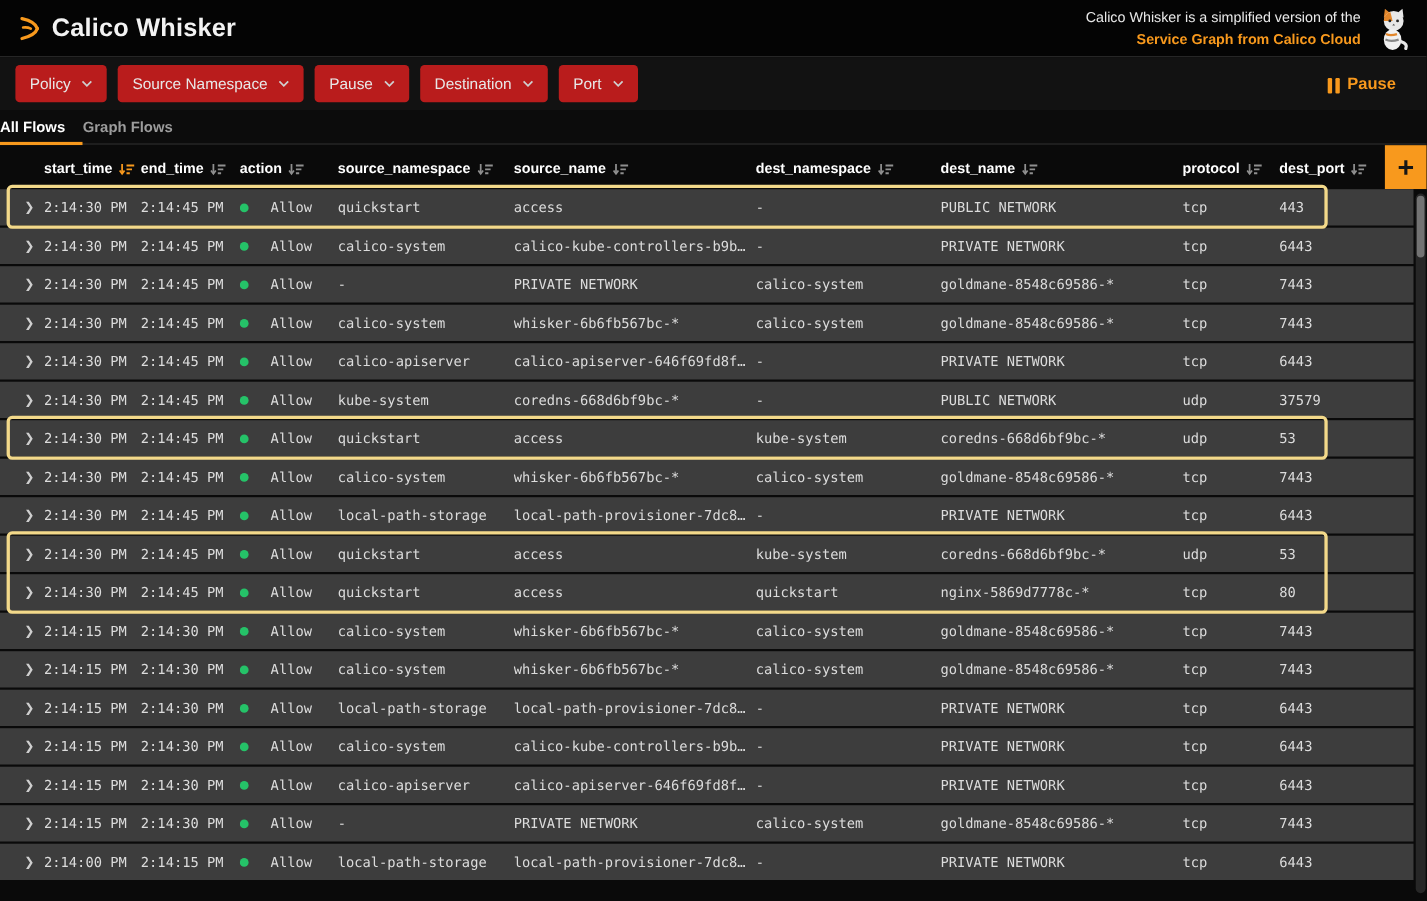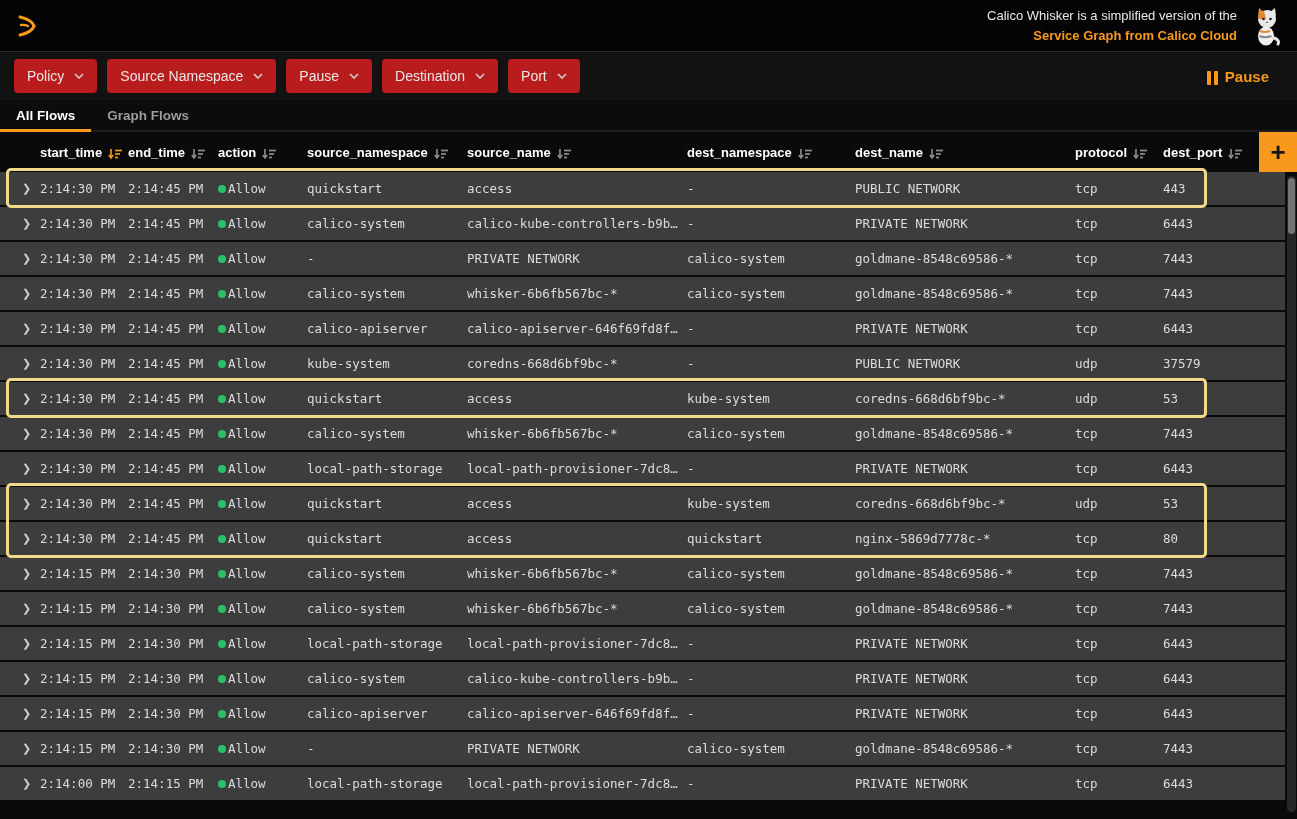--- a/index.html
+++ b/index.html
@@ -35,21 +35,21 @@
   .pausebtn{
     margin-left:auto;background:none;border:none;cursor:pointer;
     color:var(--accent);font-size:15px;font-weight:bold;font-family:inherit;
     display:flex;align-items:flex-end;gap:7px;padding-right:14px;
   }
   .pause-icon{display:inline-flex;gap:3px;}
   .pause-icon i{display:block;width:4px;height:14px;background:var(--accent);border-radius:1px;}
   
   .tabs{height:32px;background:#0c0c0c;display:flex;border-bottom:2px solid #1e1e1e;}
   .tab{
-    padding:7px 16px 5px 16px;font-size:13.5px;font-weight:bold;color:#9c9c9c;
+    padding:7px 16px 5px 0;font-size:13.5px;font-weight:bold;color:#9c9c9c;
     border:none;background:none;font-family:inherit;cursor:pointer;
     border-bottom:3px solid transparent;margin-bottom:-2px;
   }
   .tab.active{color:#ffffff;border-bottom-color:var(--accent);}
   
   .grid-cols{
     display:grid;
     grid-template-columns:40px 88px 90px 89px 160px 220px 168px 220px 88px auto;
     align-items:center;
   }
@@ -63,21 +63,21 @@
   }
   .table-wrap{position:relative;height:647px;background:#0a0a0a;}
   .rows{position:absolute;left:0;top:0;width:1285px;}
   .frow{
     height:33px;margin-bottom:2px;background:#3d3d3d;
     font-family:"DejaVu Sans Mono",monospace;font-size:12.5px;color:#dcdcdc;
     cursor:pointer;
   }
   .cell{white-space:nowrap;overflow:hidden;}
   .chev-cell{padding-left:22px;color:#cfcfcf;font-size:11px;font-family:"Liberation Sans",sans-serif;}
-  .cell-action{display:flex;align-items:center;gap:2px;}
+  .cell-action{display:flex;align-items:center;gap:20px;}
   .dot{display:inline-block;width:8px;height:8px;border-radius:50%;background:var(--green);}
   .hl-overlay{
     position:absolute;left:6px;width:1201px;
     border:3px solid var(--hl);border-radius:5px;
     pointer-events:none;z-index:3;
   }
   
   .vscroll{position:absolute;right:1px;top:4px;width:9px;height:636px;background:#272727;border-radius:5px;}
   .vthumb{position:absolute;left:1px;top:2px;width:7px;height:56px;background:#737373;border-radius:4px;cursor:grab;}
 </style>
@@ -86,20 +86,21 @@
 
 <header class="topbar">
   <div class="brand">
     <span style="display:inline-flex;">
       <svg width="26" height="32" viewBox="0 0 26 32">
         <path d="M4 7 C13 9 17 13 18 16" fill="none" stroke="#f8991d" stroke-width="3" stroke-linecap="round"></path>
         <path d="M4 25 C13 23 17 19 18 16" fill="none" stroke="#f8991d" stroke-width="3" stroke-linecap="round"></path>
         <path d="M5 15 C9 14.5 11 15.5 12 16" fill="none" stroke="#f8991d" stroke-width="2.4" stroke-linecap="round"></path>
       </svg>
     </span>
+    <span class="brand-title">Calico Whisker</span>
   </div>
   <div class="topbar-right">
     <div class="tagline">
       <span>Calico Whisker is a simplified version of the</span><br>
       <a href="#" class="tagline-link">Service Graph from Calico Cloud</a>
     </div>
     <span style="display:inline-flex;">
       <svg width="38" height="40" viewBox="0 0 38 40">
         <polygon points="11,10 12,2 18,7" fill="#e2862a"></polygon>
         <polygon points="22,7 28,2 29,10" fill="#e8e8e8"></polygon>

